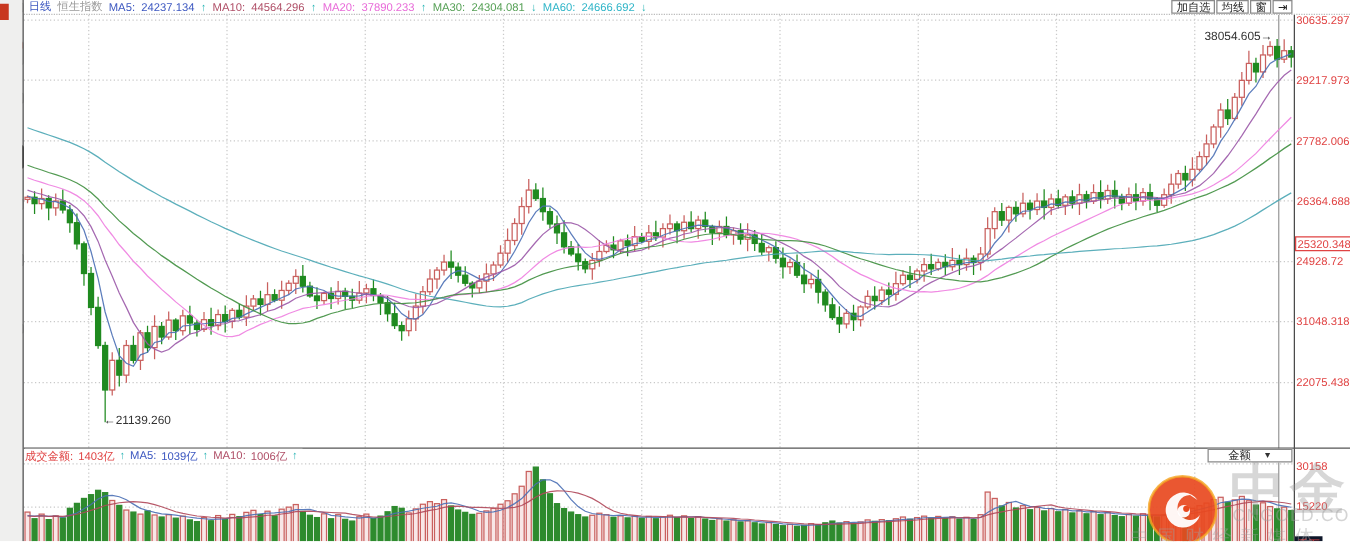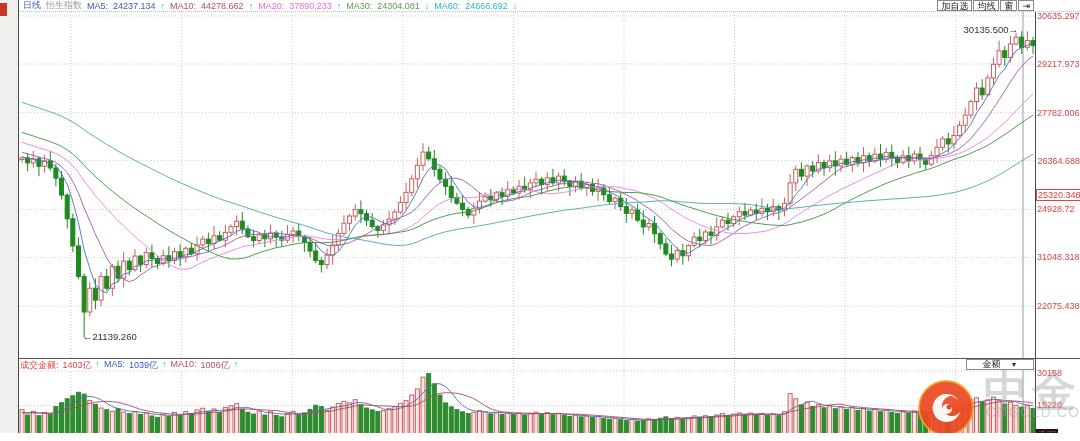--- a/index.html
+++ b/index.html
@@ -647,21 +647,21 @@
       </g>
     </svg>
 
   <div id="topbar">
     <span class="c-blue">日线</span>
     <span class="c-gray">恒生指数</span>
     <span class="c-blue">MA5:</span>
       <span class="c-blue">24237.134</span>
       <span class="c-teal">↑</span>
     <span class="c-maroon">MA10:</span>
-      <span class="c-maroon">44278.662</span>
+      <span class="c-maroon">44564.296</span>
       <span class="c-teal">↑</span>
     <span class="c-pink">MA20:</span>
       <span class="c-pink">37890.233</span>
       <span class="c-teal">↑</span>
     <span class="c-green">MA30:</span>
       <span class="c-green">24304.081</span>
       <span class="c-teal">↓</span>
     <span class="c-cyan">MA60:</span>
       <span class="c-cyan">24666.692</span>
       <span class="c-teal">↓</span>
@@ -689,21 +689,21 @@
   <div class="plabel" style="top:11px;">30635.297</div>
   <div class="plabel" style="top:59px;">29217.973</div>
   <div class="plabel" style="top:108px;">27782.006</div>
   <div class="plabel" style="top:156px;text-align:right;">26364.688</div>
   <div class="plabel" style="top:204px;">24928.72</div>
   <div class="plabel" style="top:252px;">31048.318</div>
   <div class="plabel" style="top:301px;">22075.438</div>
   <div id="pboxed">25320.348</div>
 
   <div class="ann" style="left:83px;top:331px;">←21139.260</div>
-  <div class="ann" style="left:938px;top:24px;width:80px;text-align:right;">30135.500→</div>
+  <div class="ann" style="left:938px;top:24px;width:80px;text-align:right;">38054.605→</div>
 
   <div id="sep"></div>
   <div id="volhead">
     <span class="c-red">成交金额:</span>
       <span class="c-red">1403亿</span>
       <span class="c-teal">↑</span>
     <span class="c-blue">MA5:</span>
       <span class="c-blue">1039亿</span>
       <span class="c-teal">↑</span>
     <span class="c-maroon">MA10:</span>
@@ -721,14 +721,15 @@
   <div id="wm">
     <svg id="wm-logo" viewBox="0 0 56 56">
       <circle cx="28" cy="28" r="27" fill="#e8491f" opacity="0.92"></circle>
       <circle cx="28" cy="28" r="27" fill="none" stroke="#f5a623" stroke-width="2" opacity="0.8"></circle>
       <path d="M40 20 A14 14 0 1 0 42 32 A10 10 0 1 1 34 16 Z" fill="#fff" opacity="0.95"></path>
       <circle cx="29" cy="29" r="5" fill="#fff" opacity="0.95"></circle>
       <circle cx="31" cy="27" r="2.5" fill="#e8491f"></circle>
     </svg>
     <div id="wm-name">中金网</div>
     <div id="wm-domain">CNGOLD.COM.CN</div>
+    <div id="wm-slogan">中国财经新媒体</div>
   </div>
 </div>
 
 </body></html>

